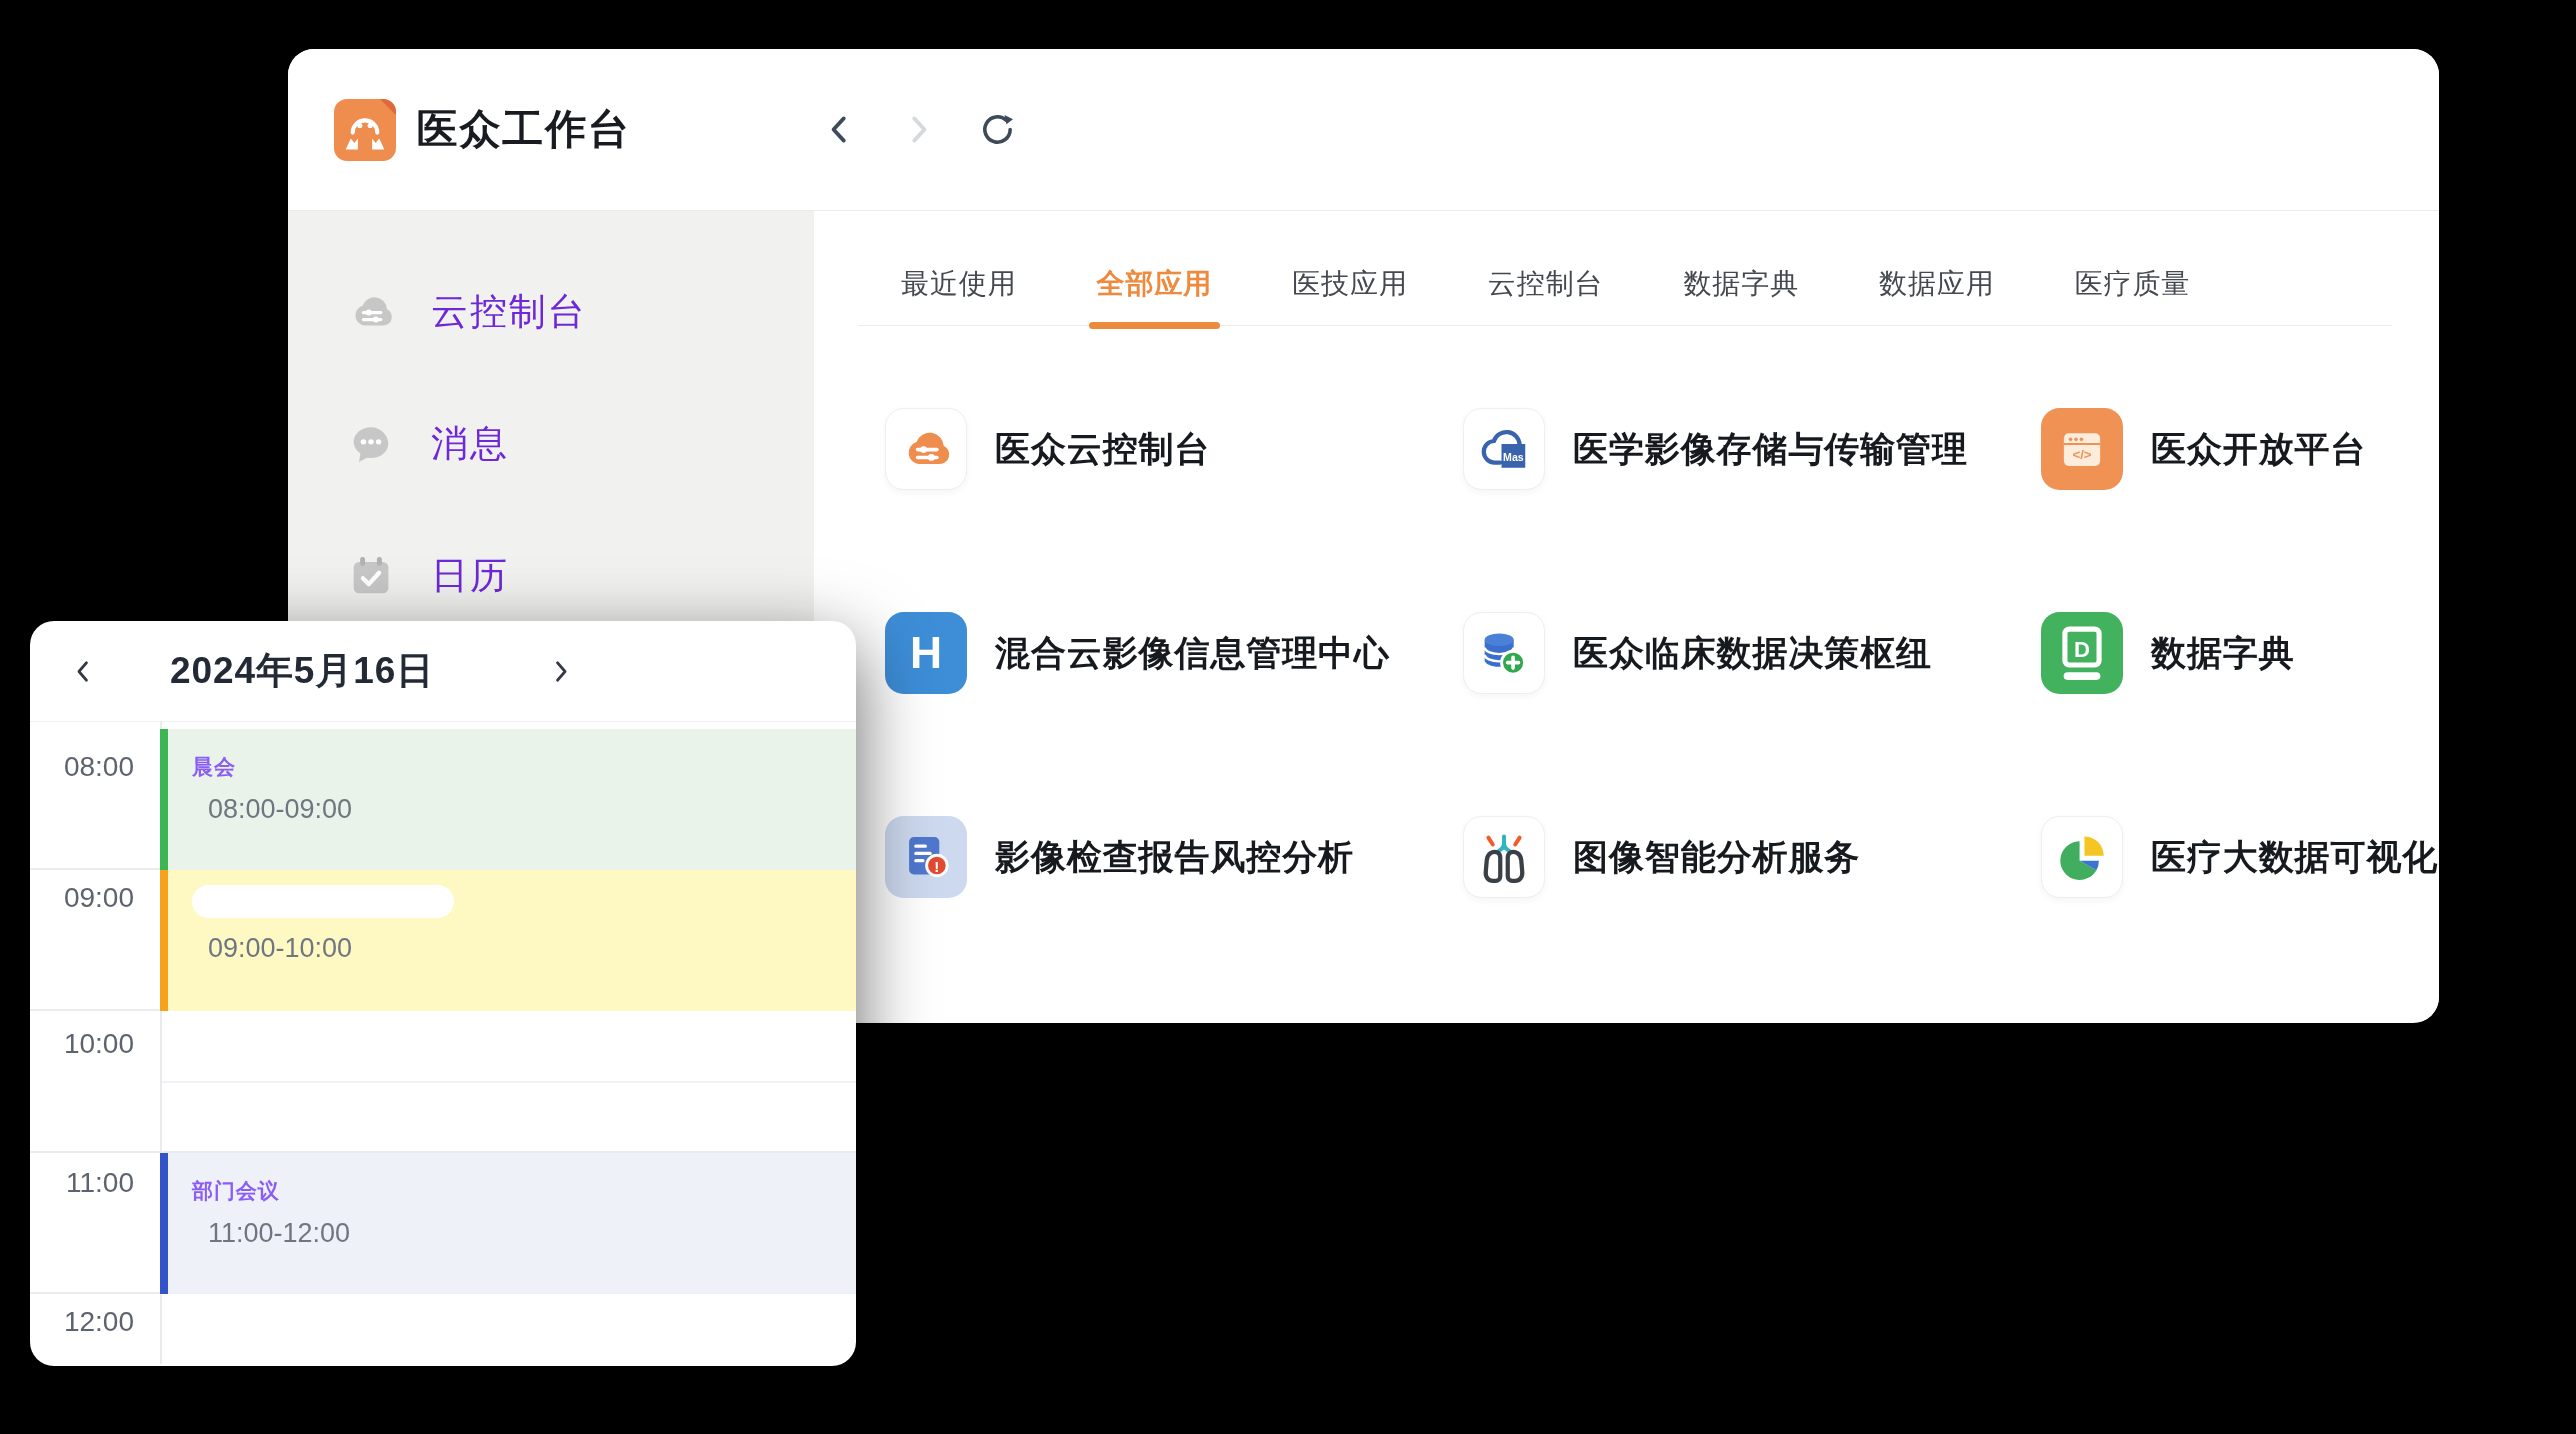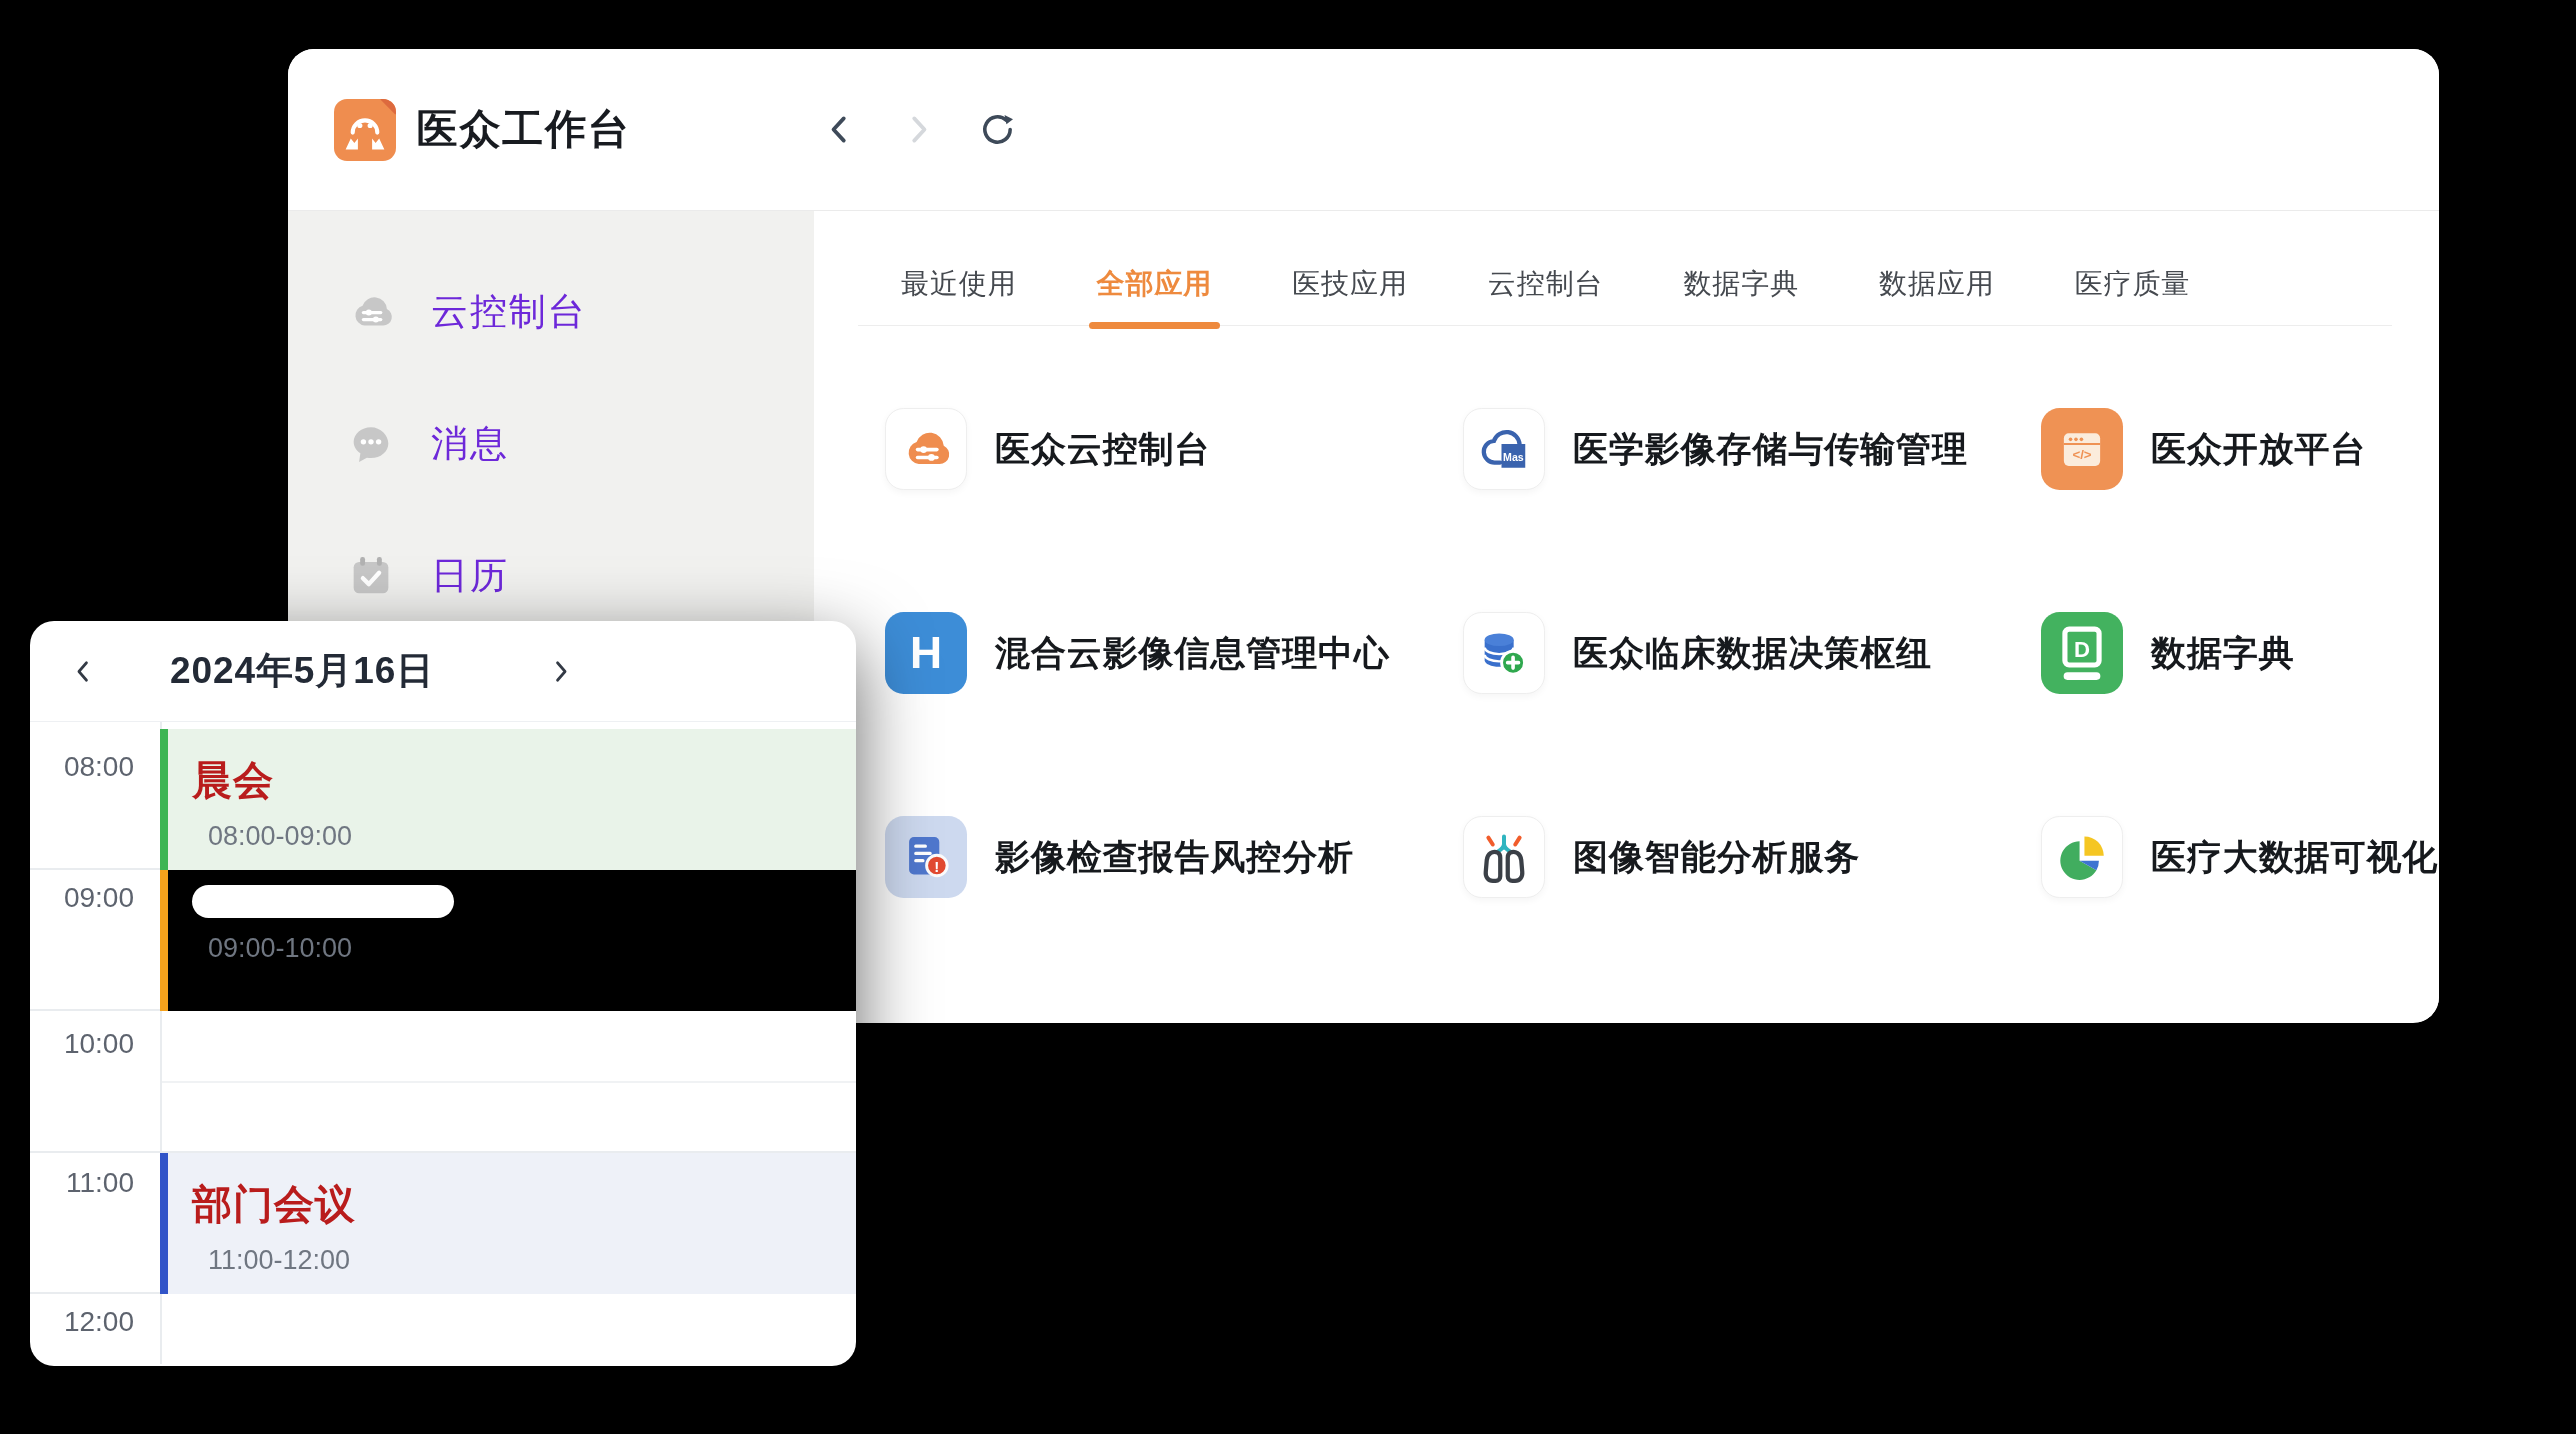--- a/index.html
+++ b/index.html
@@ -43,23 +43,23 @@
   .cal-chev.left{left:32px;}
   .cal-chev.right{left:510px;}
   .cal-title{position:absolute;left:140px;top:50%;transform:translateY(-50%);font-size:37px;font-weight:600;color:#232a36;letter-spacing:0.9px;}
   .cal-body{position:relative;height:642px;}
   .vline{position:absolute;left:130px;top:0;bottom:0;width:1.9px;background:#e9ecef;}
   .hline{position:absolute;left:0;right:0;height:1.9px;background:#e9ecef;}
   .hline.half{left:132px;background:#f0f2f4;}
   .time-label{position:absolute;left:0;width:104px;text-align:right;font-size:28px;color:#5d636e;}
   .event{position:absolute;left:130px;right:0;box-sizing:border-box;}
   .ev-green{top:7.4px;height:141px;background:#e9f3e9;border-left:8.4px solid #3cb553;padding:24px 0 0 24px;}
-  .ev-orange{top:148px;height:141px;background:#000000;border-left:8.4px solid #f6a21c;padding:15px 0 0 24px;}
+  .ev-orange{top:148px;height:141px;background:#fef9c3;border-left:8.4px solid #f6a21c;padding:15px 0 0 24px;}
   .ev-blue{top:431px;height:141px;background:#eef1f8;border-left:8.4px solid #3154c8;padding:24px 0 0 24px;}
-  .ev-title{font-size:40px;font-weight:600;color:#b91c1c;letter-spacing:0.9px;}
+  .ev-title{font-size:21px;font-weight:600;color:#8b5cf6;letter-spacing:0.9px;}
   .ev-time{font-size:27px;color:#6f7681;margin-top:13px;margin-left:16px;}
   .ev-orange .ev-time{margin-top:15px;}
   .pill{width:262px;height:33px;border-radius:17px;background:#fff;}
 </style>
 </head>
 <body>
 
 <div class="window">
 
   <div class="titlebar">

